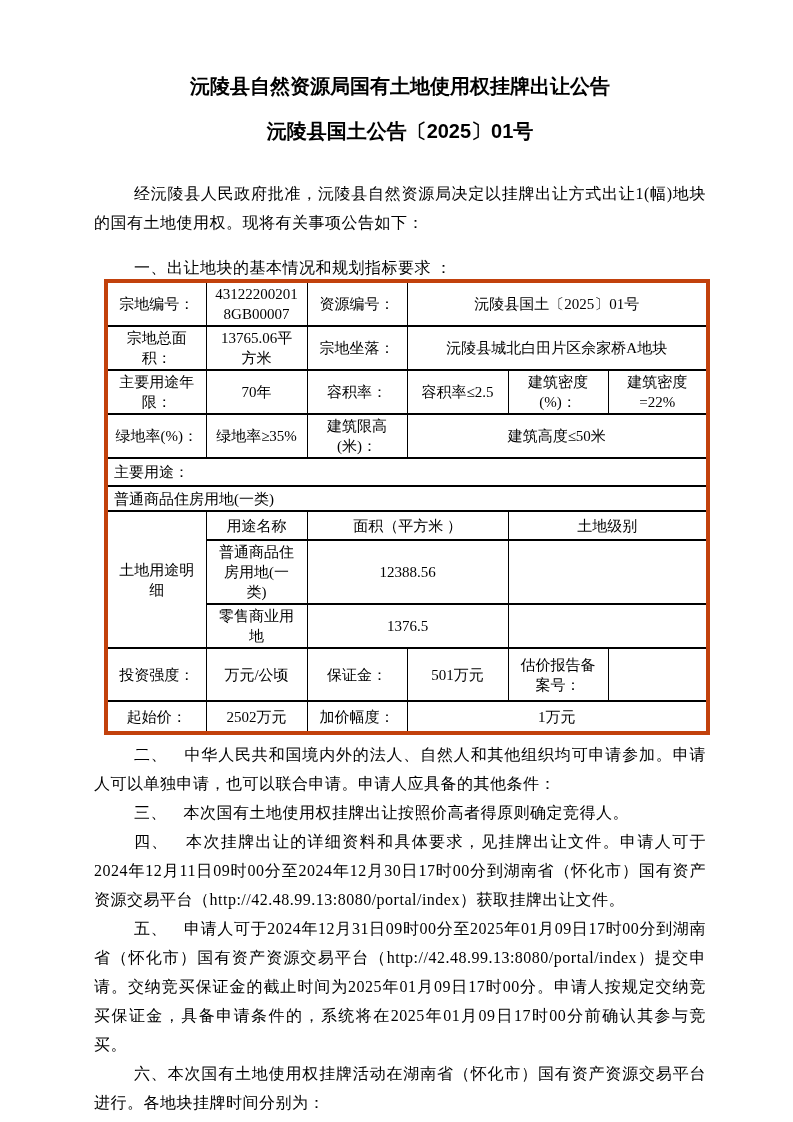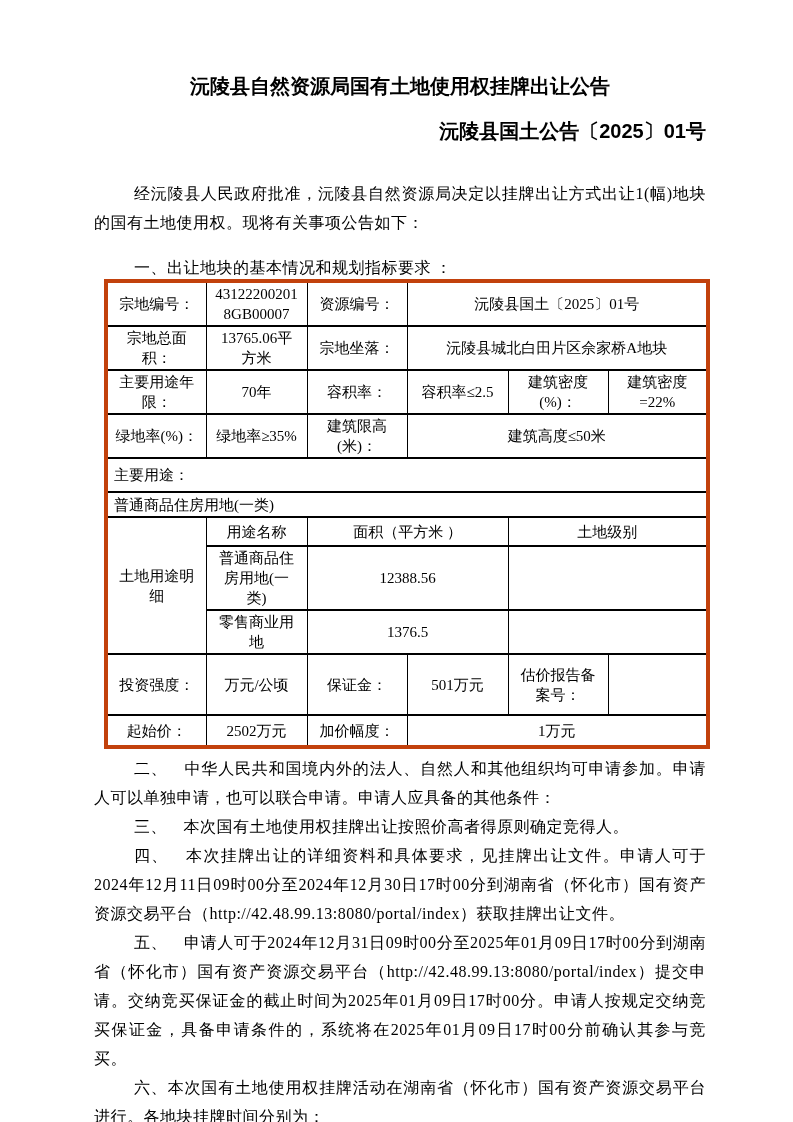--- a/index.html
+++ b/index.html
@@ -21,21 +21,21 @@
     padding: 66px 87px 0 94px;
   }
   .doc-title, .doc-subtitle {
     margin: 0;
     text-align: center;
     font-family: "Liberation Sans", "DejaVu Sans", sans-serif;
     font-weight: bold;
     font-size: 20px;
     line-height: 40px;
   }
-  .doc-subtitle { margin-top: 5px; text-align: right; }
+  .doc-subtitle { margin-top: 5px; }
   .body-text {
     margin: 0;
     font-size: 16px;
     line-height: 29px;
     text-align: justify;
     letter-spacing: 0.5px;
   }
   .intro {
     margin-top: 28px;
     text-indent: 40px;
@@ -119,21 +119,21 @@
         <td>建筑密度
 =22%</td>
       </tr>
       <tr style="height:44px">
         <td>绿地率(%)：</td>
         <td>绿地率≥35%</td>
         <td>建筑限高
 (米)：</td>
         <td colspan="3">建筑高度≤50米</td>
       </tr>
-      <tr class="row-use" style="height:34px">
+      <tr class="row-use" style="height:28px">
         <td colspan="6">主要用途：</td>
       </tr>
       <tr class="row-usevalue" style="height:25px">
         <td colspan="6">普通商品住房用地(一类)</td>
       </tr>
       <tr style="height:29px">
         <td rowspan="3">土地用途明
 细</td>
         <td>用途名称</td>
         <td colspan="2">面积（平方米 ）</td>
@@ -145,21 +145,21 @@
 类)</td>
         <td colspan="2">12388.56</td>
         <td colspan="2"></td>
       </tr>
       <tr style="height:39px">
         <td>零售商业用
 地</td>
         <td colspan="2">1376.5</td>
         <td colspan="2"></td>
       </tr>
-      <tr style="height:61px">
+      <tr style="height:53px">
         <td>投资强度：</td>
         <td>万元/公顷</td>
         <td>保证金：</td>
         <td>501万元</td>
         <td>估价报告备
 案号：</td>
         <td></td>
       </tr>
       <tr style="height:32px">
         <td>起始价：</td>

